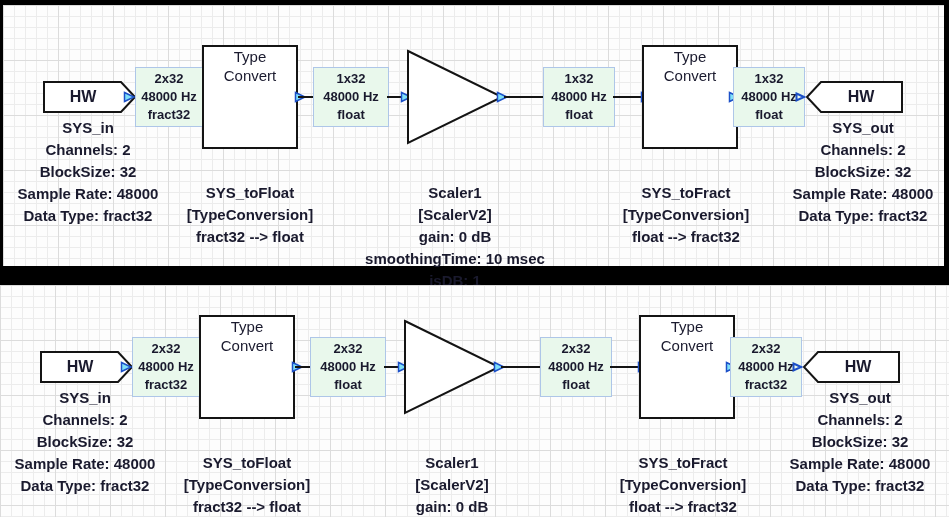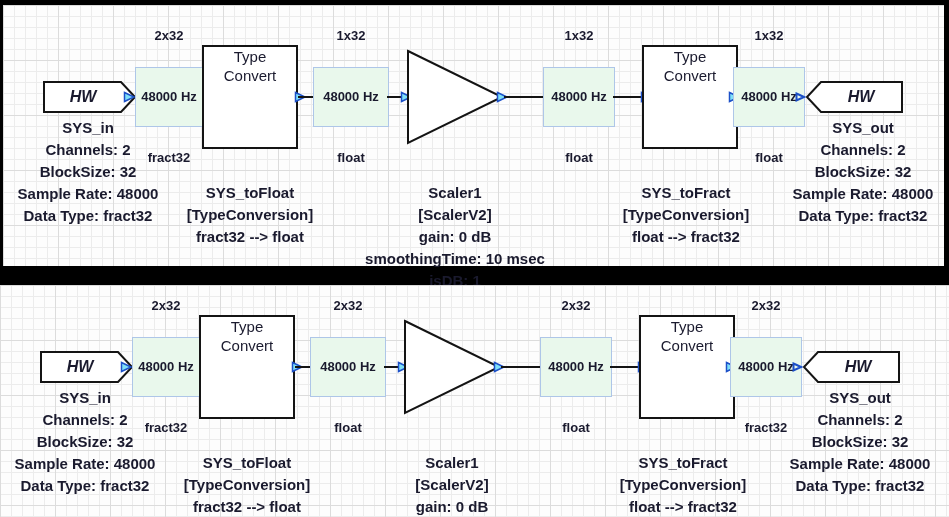--- a/index.html
+++ b/index.html
@@ -18,31 +18,30 @@
     background-size:55px 55px,55px 55px,11px 11px,11px 11px;
     color:#1a1a2e;
   }
   .panel-top{left:3px;top:5px;width:941px;height:261px;--cy:92px;}
   .panel-bottom{left:0;top:285px;width:949px;height:232px;--cy:82px;}
 
   .hw-shape{position:absolute;top:calc(var(--cy) - 16px);height:32px;}
   .hw-shape .hw-label{
     position:absolute;left:0;right:14px;top:0;bottom:0;
     display:flex;align-items:center;justify-content:center;
-    font-weight:bold;font-size:16px;font-style:italic;
+    font-weight:bold;font-size:16px;
   }
   .hw-out .hw-label{left:14px;right:0;}
 
   .wire-label{
     position:absolute;top:calc(var(--cy) - 30px);height:60px;
     background:#e9f8ec;border:1px solid #aec6e8;
     display:flex;flex-direction:column;align-items:center;justify-content:center;
     font-weight:bold;font-size:13px;line-height:18px;text-align:center;
     box-sizing:border-box;
-    gap:43px;
   }
   .convert-block{
     position:absolute;top:calc(var(--cy) - 52px);height:104px;
     background:#fff;border:2px solid #141414;box-sizing:border-box;
     display:flex;align-items:flex-start;justify-content:center;text-align:center;
     font-weight:normal;font-size:15px;line-height:19px;
   }
   .convert-block span{display:block;width:70px;}
   .scaler-shape{position:absolute;top:calc(var(--cy) - 48px);height:96px;}
 

